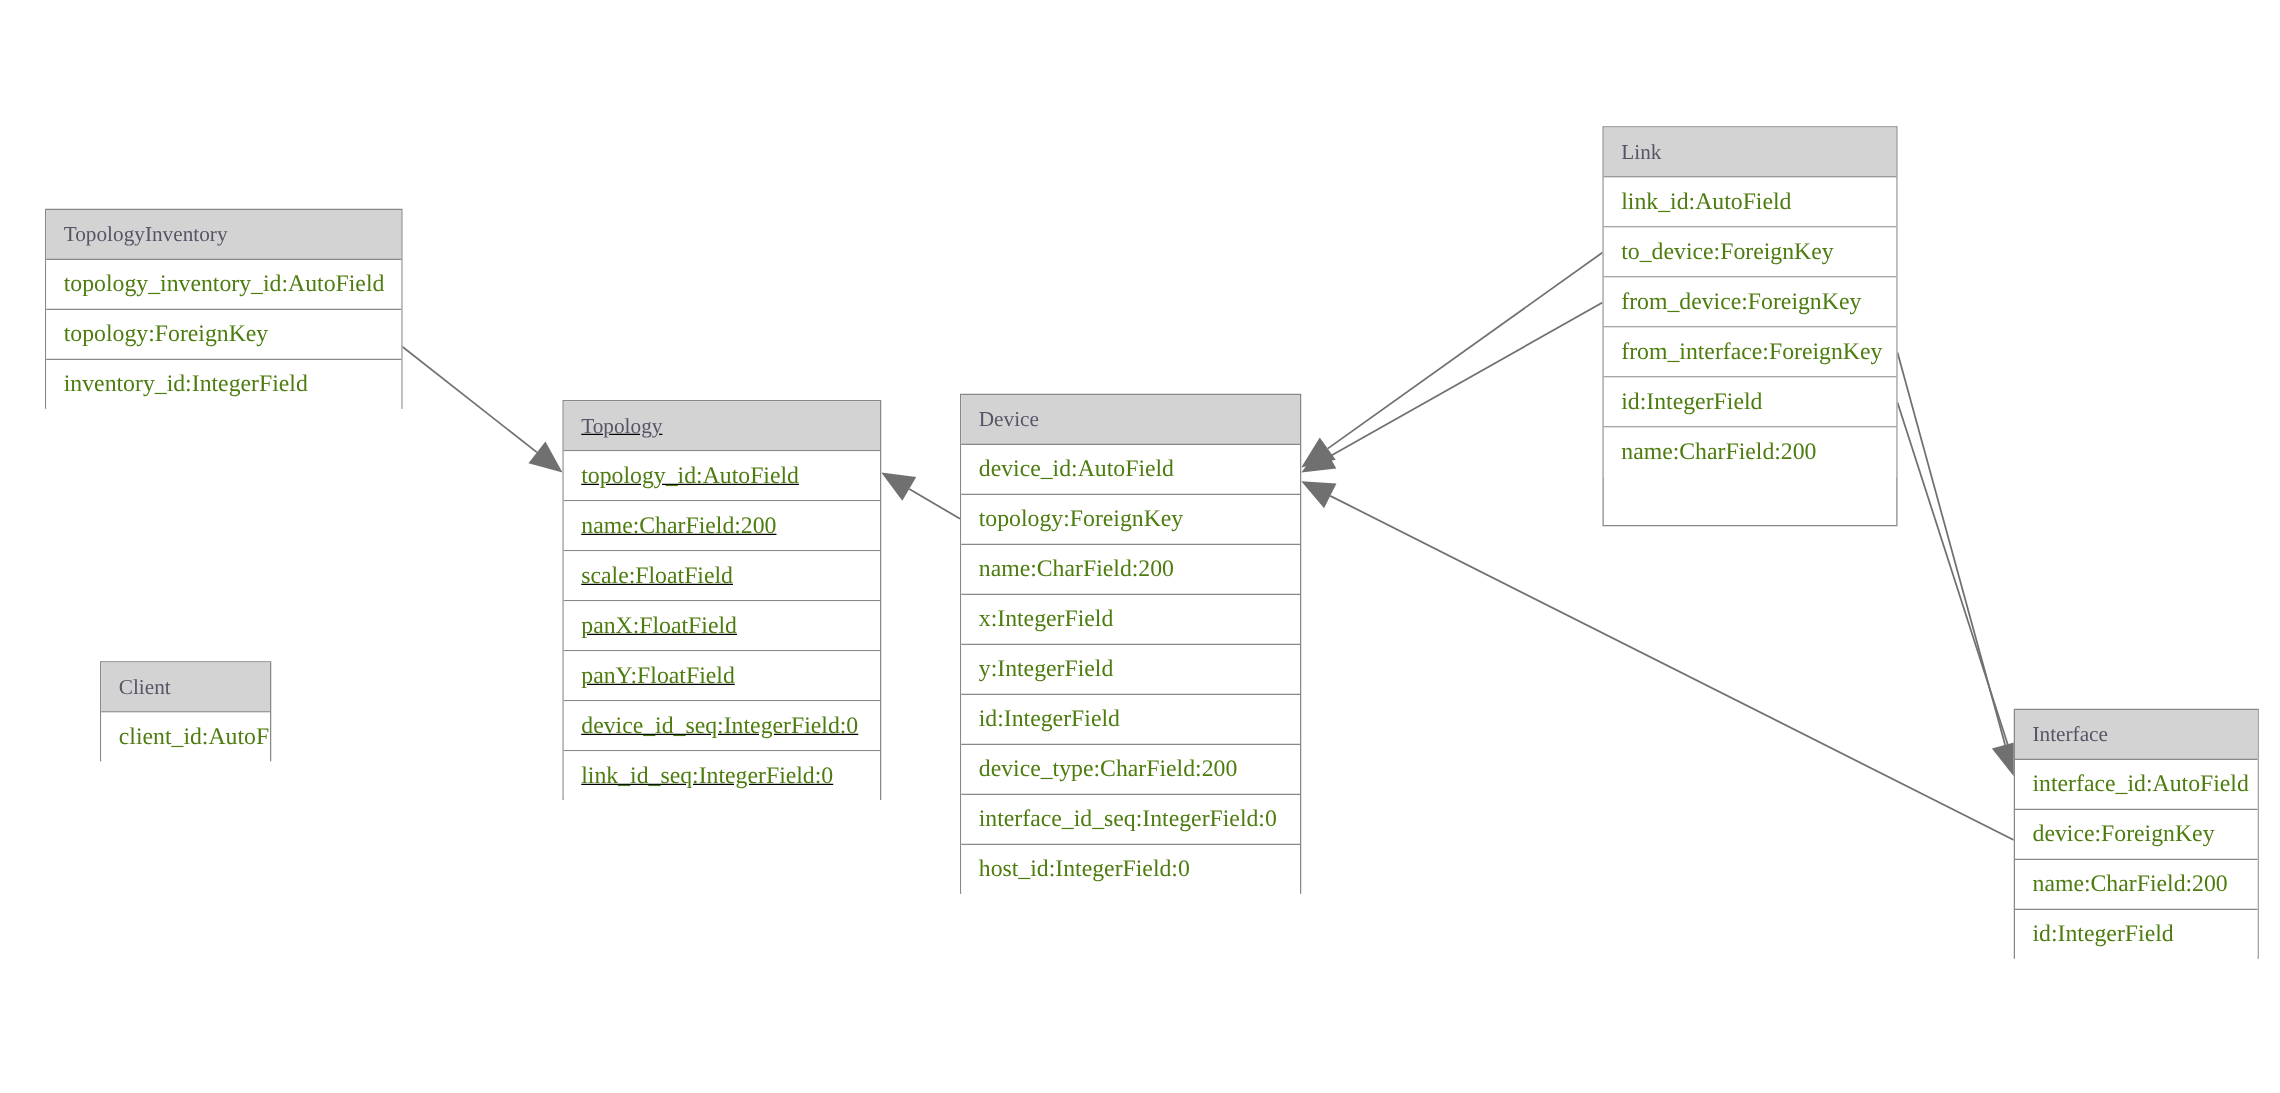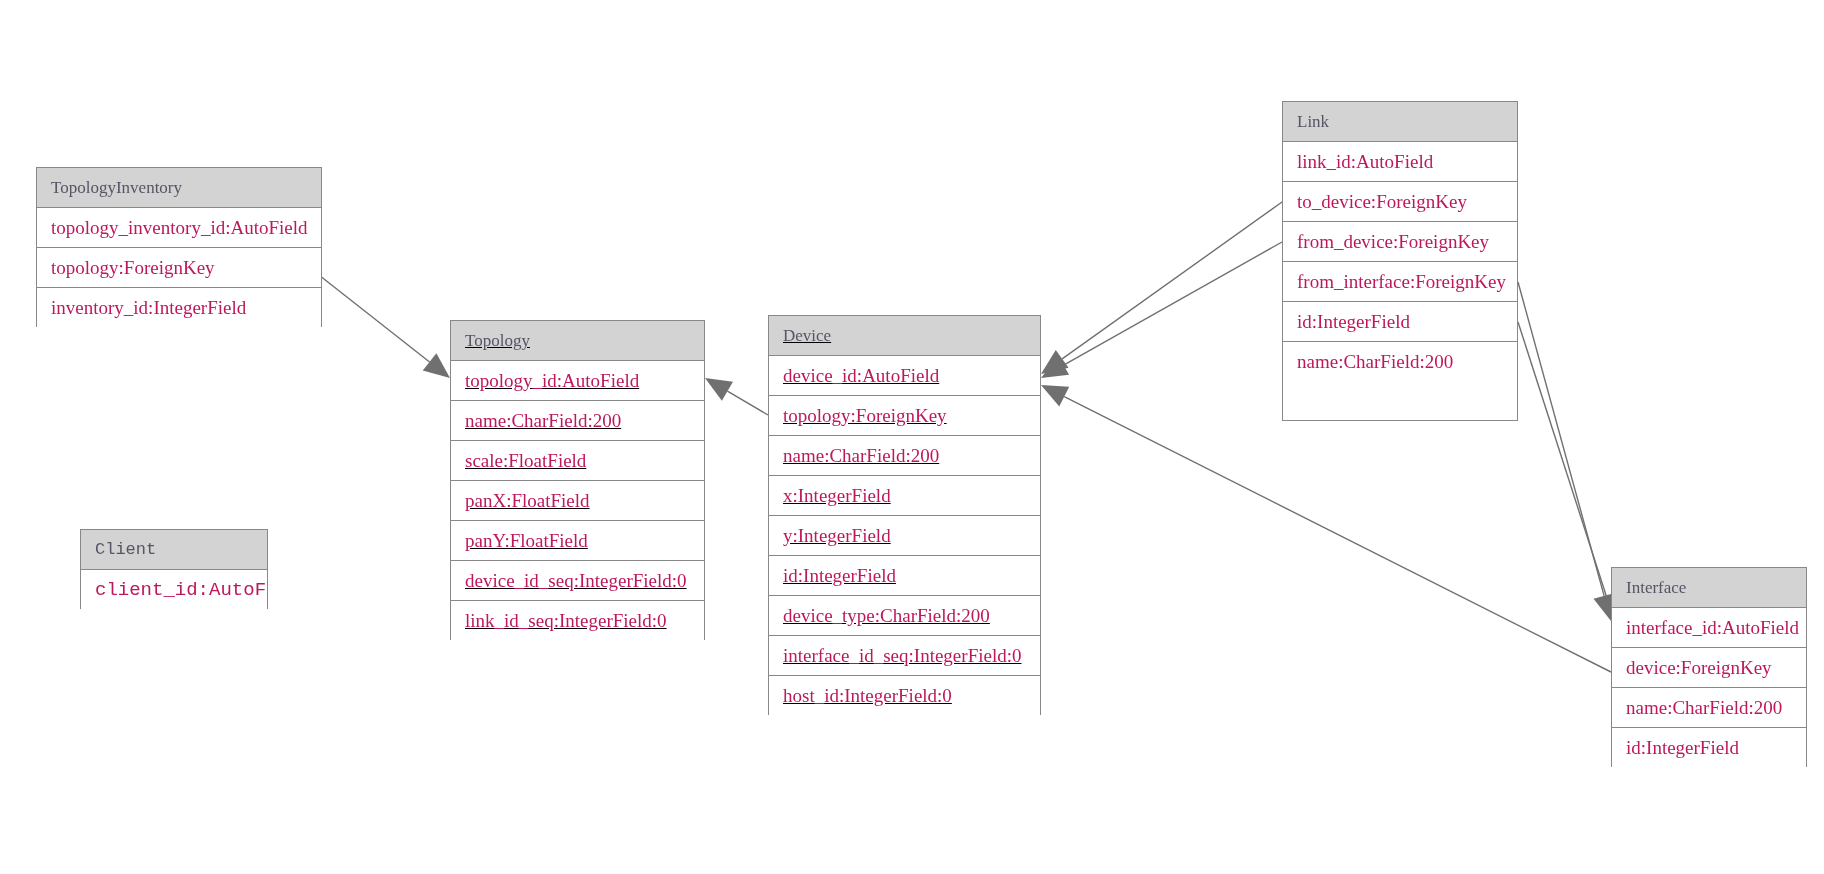--- a/index.html
+++ b/index.html
@@ -38,21 +38,21 @@
     font-size: 17px;
     padding: 7px 0 7px 14px;
     line-height: 26px;
     height: 40px;
     white-space: nowrap;
     overflow: hidden;
   }
   .entity-field {
     box-sizing: border-box;
     border-bottom: 1px solid #888888;
-    color: #be185d;
+    color: #4d7c0f;
     font-size: 19px;
     padding: 5px 10px 5px 14px;
     line-height: 30px;
     height: 40px;
     white-space: nowrap;
     overflow: hidden;
     background: #ffffff;
   }
   .entity-field.last {
     border-bottom: none;
@@ -101,25 +101,25 @@
     <div class="entity" style="left: 450px; top: 320px; width: 255px; height: 320px; text-decoration: underline;">
       <div class="entity-header">Topology</div>
       <div class="entity-field">topology_id:AutoField</div>
       <div class="entity-field">name:CharField:200</div>
       <div class="entity-field">scale:FloatField</div>
       <div class="entity-field">panX:FloatField</div>
       <div class="entity-field">panY:FloatField</div>
       <div class="entity-field">device_id_seq:IntegerField:0</div>
       <div class="entity-field last">link_id_seq:IntegerField:0</div>
     </div>
-    <div class="entity" style="left: 80px; top: 529px; width: 188px; height: 80px; font-family: Liberation Mono, monospace;">
+    <div class="entity" style="left: 80px; top: 529px; width: 137px; height: 80px;">
       <div class="entity-header">Client</div>
       <div class="entity-field last">client_id:AutoField</div>
     </div>
-    <div class="entity" style="left: 768px; top: 315px; width: 273px; height: 400px; text-decoration: underline;">
+    <div class="entity" style="left: 768px; top: 315px; width: 273px; height: 400px;">
       <div class="entity-header">Device</div>
       <div class="entity-field">device_id:AutoField</div>
       <div class="entity-field">topology:ForeignKey</div>
       <div class="entity-field">name:CharField:200</div>
       <div class="entity-field">x:IntegerField</div>
       <div class="entity-field">y:IntegerField</div>
       <div class="entity-field">id:IntegerField</div>
       <div class="entity-field">device_type:CharField:200</div>
       <div class="entity-field">interface_id_seq:IntegerField:0</div>
       <div class="entity-field last">host_id:IntegerField:0</div>

